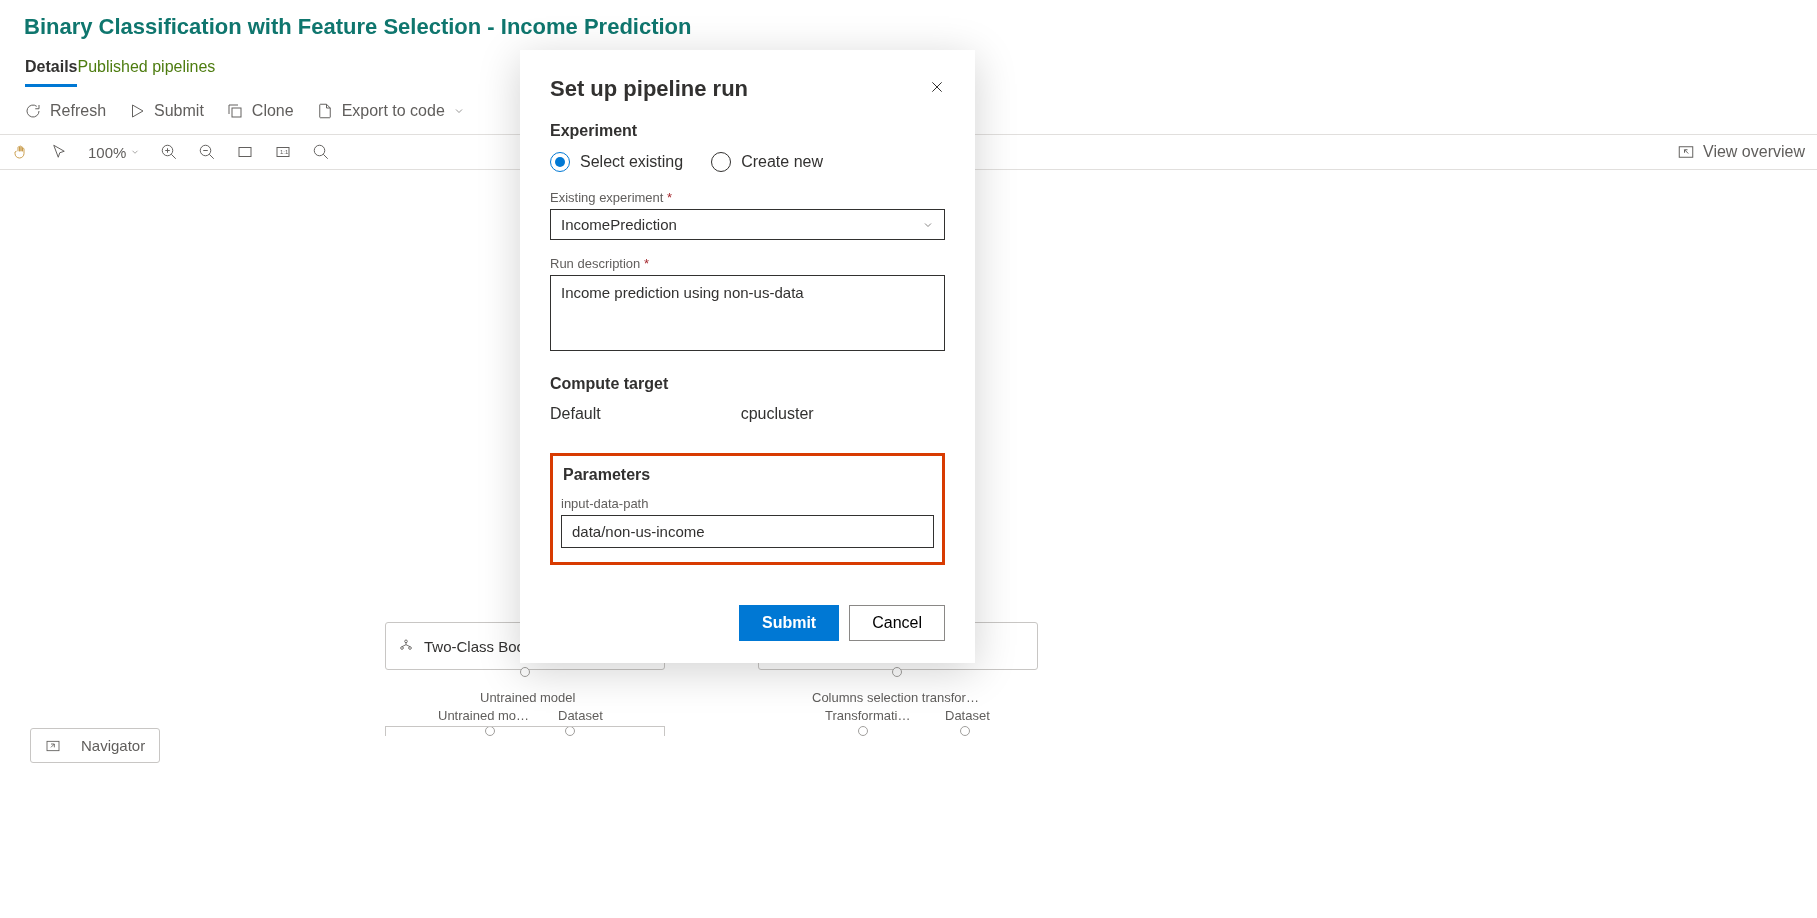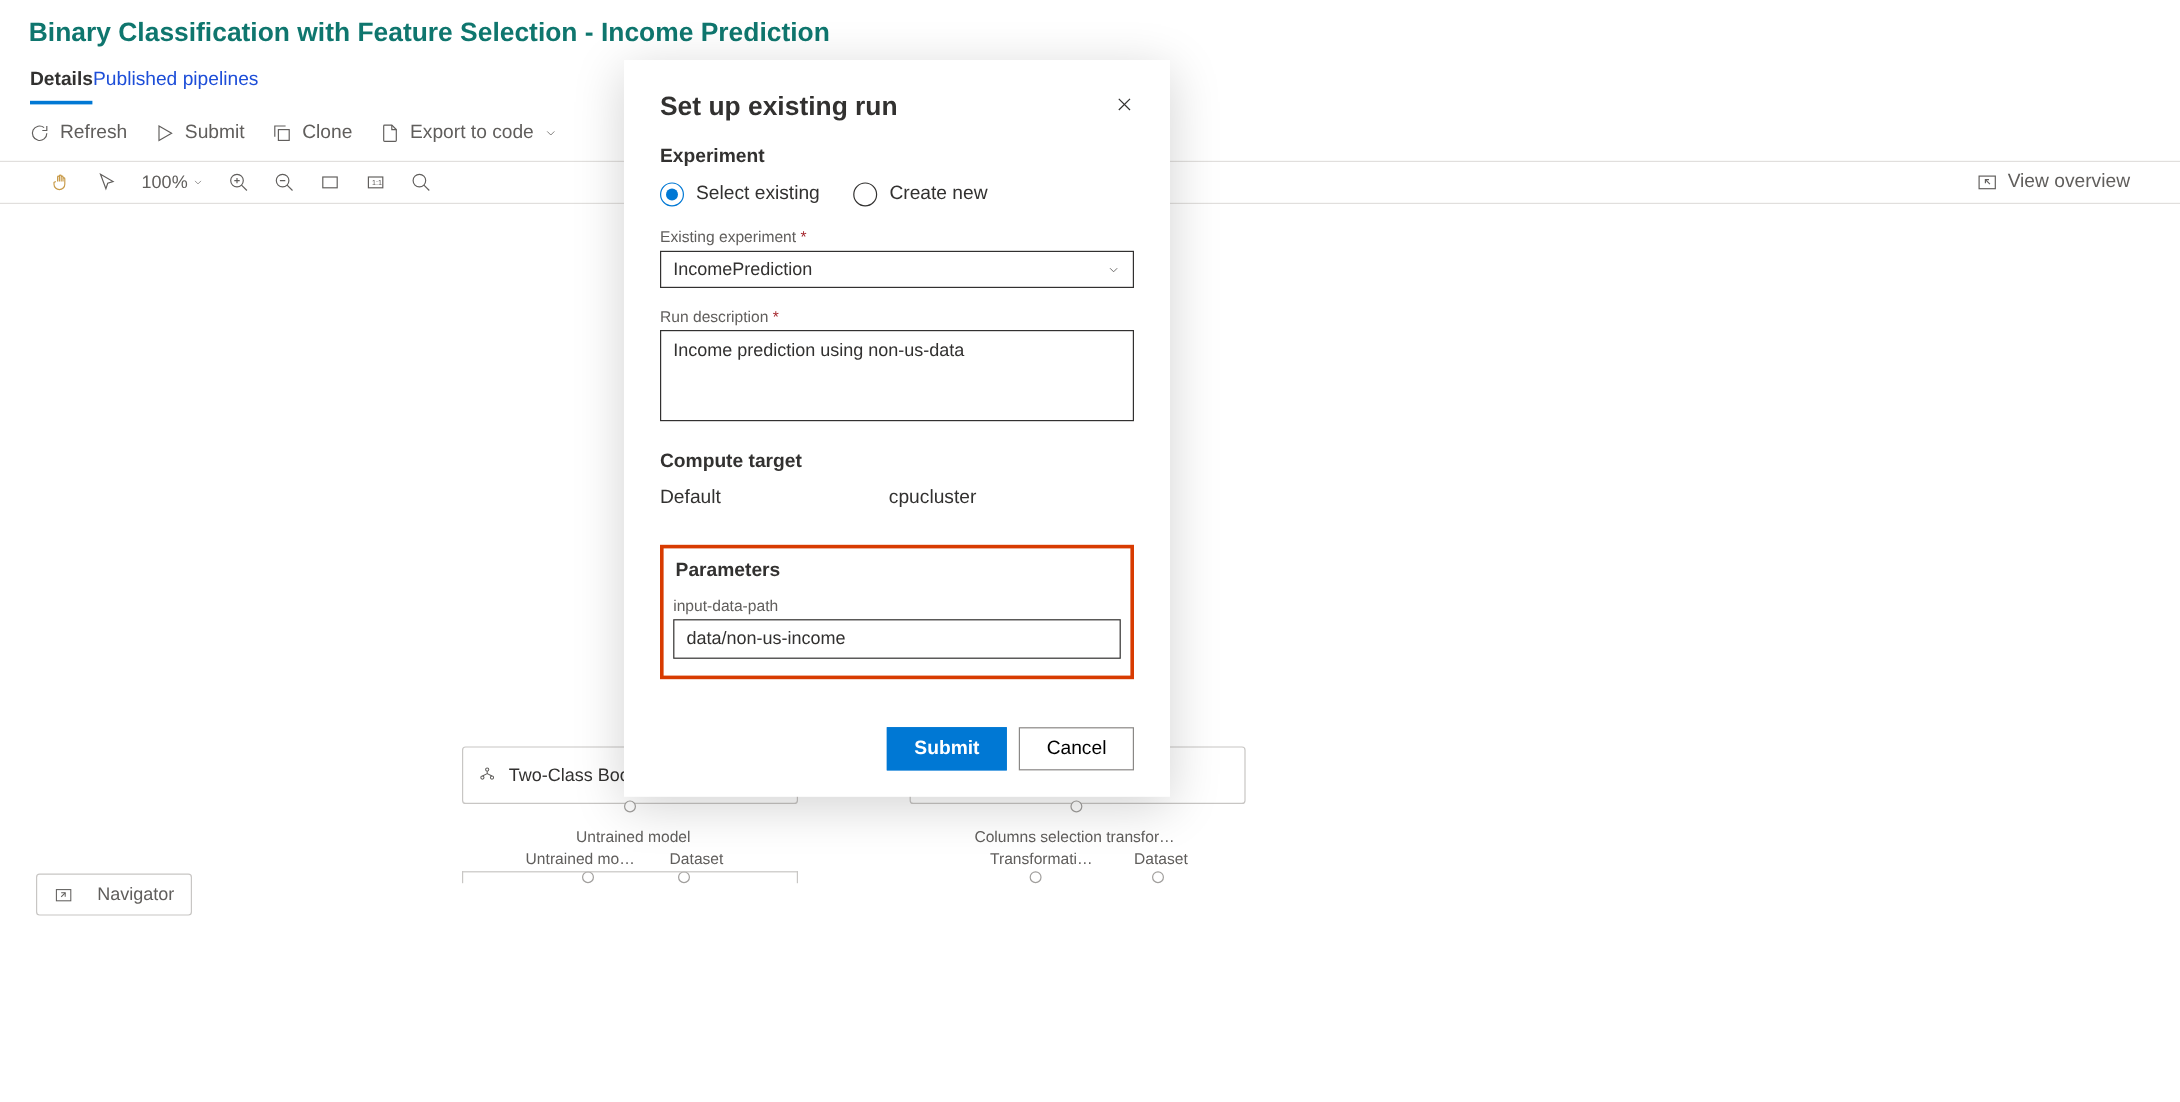--- a/index.html
+++ b/index.html
@@ -3,31 +3,31 @@
 <meta charset="utf-8">
 <style>
 * { margin:0; padding:0; box-sizing:border-box; font-family:"Segoe UI",-apple-system,sans-serif; }
 body { background:#fff; width:1817px; height:918px; position:relative; color:#323130; overflow:hidden; }
 
 
 .page-title { font-size:22px; font-weight:600; color:#0f766e; padding:14px 0 10px 24px; }
 
 
 .tabs { display:flex; padding:8px 0 0 25px; border-bottom:1px solid transparent; }
-.tab { font-size:16px; color:#1d4ed8; padding-bottom:8px; cursor:pointer; }
+.tab { font-size:16px; color:#4d7c0f; padding-bottom:8px; cursor:pointer; }
 .tab.active { color:#323130; font-weight:600; border-bottom:3px solid #0078d4; }
 
 
 .cmdbar { display:flex; align-items:center; gap:22px; padding:14px 0 14px 24px; }
 .cmd { display:flex; align-items:center; gap:8px; font-size:16px; color:#605e5c; cursor:pointer; }
 .cmd svg { width:18px; height:18px; stroke:#605e5c; fill:none; stroke-width:1.3; }
 .cmd .chev { width:12px; height:12px; }
 
 
-.canvas-tb { display:flex; align-items:center; justify-content:space-between; padding:8px 42px; border-top:1px solid #e1dfdd; border-bottom:1px solid #e1dfdd; }
+.canvas-tb { display:flex; align-items:center; justify-content:space-between; padding:8px 12px; border-top:1px solid #e1dfdd; border-bottom:1px solid #e1dfdd; }
 .canvas-tb-left { display:flex; align-items:center; gap:20px; }
 .canvas-tb-left svg { stroke:#605e5c; fill:none; stroke-width:1.3; width:18px; height:18px; }
 .zoom { display:flex; align-items:center; gap:4px; font-size:15px; color:#605e5c; }
 .view-overview { display:flex; align-items:center; gap:8px; font-size:16px; color:#605e5c; cursor:pointer; }
 .view-overview svg { width:18px; height:18px; stroke:#605e5c; fill:none; stroke-width:1.3; }
 
 
 .canvas { position:relative; width:100%; height:560px; background:#fff; }
 .node { position:absolute; border:1px solid #c8c6c4; border-radius:3px; background:#fff; width:280px; height:48px; display:flex; align-items:center; gap:10px; font-size:15px; color:#323130; padding:0 12px; }
 .node svg { width:16px; height:16px; stroke:#605e5c; fill:none; stroke-width:1.3; }
@@ -192,21 +192,21 @@
   <svg viewBox="0 0 24 24">
       <rect x="3" y="5" width="18" height="14"></rect>
       <polyline points="9 9 14 9 14 14"></polyline>
       <line x1="14" y1="9" x2="9" y2="14"></line>
     </svg>
   <span>Navigator</span>
 </div>
 
 <div class="dialog">
   <div class="dialog-head">
-    <div class="dialog-title">Set up existing run</div>
+    <div class="dialog-title">Set up pipeline run</div>
     <div class="close-btn">
       <svg viewBox="0 0 24 24" fill="none">
           <line x1="5" y1="5" x2="19" y2="19"></line>
           <line x1="19" y1="5" x2="5" y2="19"></line>
         </svg>
     </div>
   </div>
 
   <div class="section-head">Experiment</div>
   <div class="radio-row">

